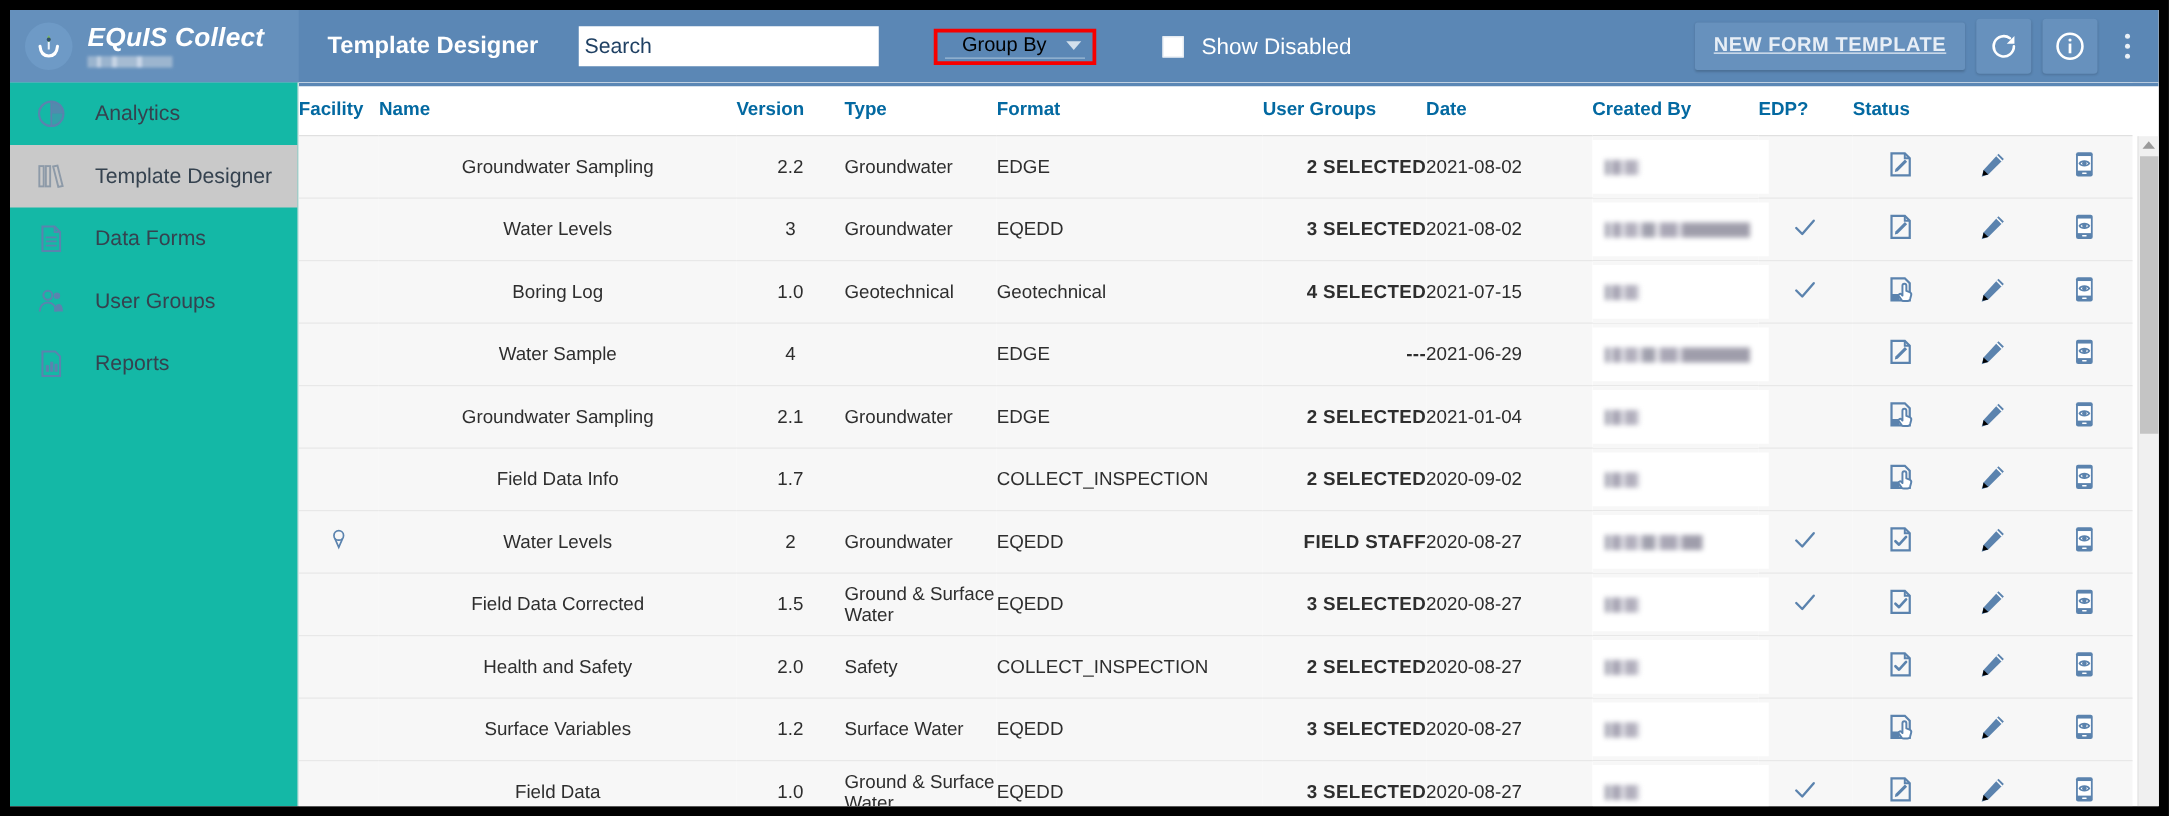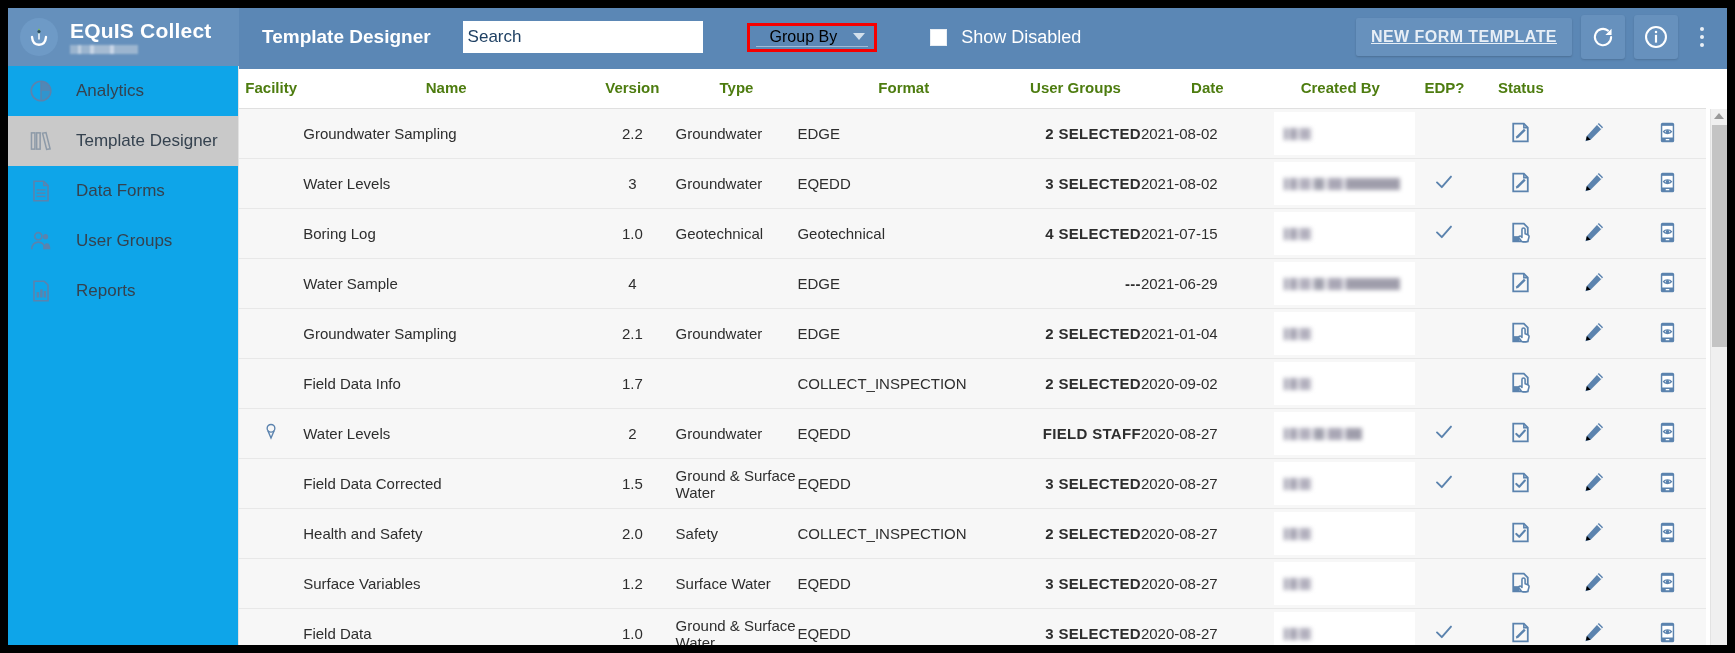--- a/index.html
+++ b/index.html
@@ -30,21 +30,21 @@
     display: flex; align-items: center;
     padding-left: 12px;
     flex: 0 0 auto;
   }
   .brand-logo {
     width: 38px; height: 38px; border-radius: 50%;
     background: #6e9ac6;
     display: flex; align-items: center; justify-content: center;
     flex: 0 0 auto;
   }
-  .brand-text { margin-left: 12px; }
+  .brand-text { margin-left: 12px; font-style: italic; }
   .brand-title {
     color: #ffffff; font-size: 21px; font-weight: bold;
     letter-spacing: .2px; line-height: 1.05;
   }
   .brand-sub {
     margin-top: 3px; height: 9px; width: 68px;
     background: linear-gradient(90deg,#9db6d0 0 8px,#c9d6e5 8px 11px,#9db6d0 11px 20px,#cdd9e8 20px 24px,#a9bed4 24px 40px,#cfdaea 40px 44px,#9fb8d1 44px 68px);
     filter: blur(1.3px);
     opacity: .95;
   }
@@ -117,55 +117,55 @@
     justify-content: center; gap: 4px; cursor: pointer;
   }
   .kebab i { width: 4px; height: 4px; border-radius: 50%; background: #eaf0f6; display: block; }
 
   
   .body-wrap { position: absolute; top: 58px; left: 0; width: 1719px; height: 579px; }
 
   .sidebar {
     position: absolute; left: 0; top: 0;
     width: 231px; height: 579px;
-    background: #0ea5e9;
+    background: #14b8a6;
     border-right: 1px solid #e2e2e2;
   }
   .nav-item {
     height: 50px; display: flex; align-items: center;
     padding-left: 20px; gap: 22px; cursor: pointer;
   }
   .nav-item.active { background: #c9c9c9; }
   .nav-label { font-size: 17px; color: #35424f; white-space: nowrap; }
   .nav-icon { width: 26px; height: 26px; flex: 0 0 auto; display:block; }
 
   
   .table-area {
     position: absolute; left: 231px; top: 0;
     width: 1488px; height: 579px;
     background: #ffffff;
     overflow: hidden;
   }
   table.grid { border-collapse: collapse; width: 1467px; table-layout: fixed; }
   table.grid th {
-    font-size: 15px; font-weight: bold; color: #4d7c0f;
-    text-align: center; padding: 13px 0 12px 0; height: 42px;
+    font-size: 15px; font-weight: bold; color: #0369a1;
+    text-align: left; padding: 13px 0 12px 0; height: 42px;
     background: #ffffff; vertical-align: middle;
     border-bottom: 1px solid #e0e0e0;
   }
   table.grid td {
     font-size: 15px; color: #2e2e2e;
     padding: 0; height: 50px; vertical-align: middle;
     border-bottom: 1px solid #e8e8e8;
     background: #fafafa;
   }
   tr.row-alt td { background: #f7f7f7; }
 
   .c-facility { width: 58px; text-align: center; }
-  .c-name     { width: 258px; }
+  .c-name     { width: 258px; text-align: center; }
   .c-version  { width: 78px; }
   .c-type     { width: 110px; }
   .c-format   { width: 192px; }
   .c-groups   { width: 118px; text-align: right; }
   .c-date     { width: 120px; }
   .c-created  { width: 120px; }
   .c-edp      { width: 68px; text-align: center; }
   .c-status   { width: 70px; text-align: center; }
   .c-edit     { width: 62px; text-align: center; }
   .c-view     { width: 70px; text-align: center; }

